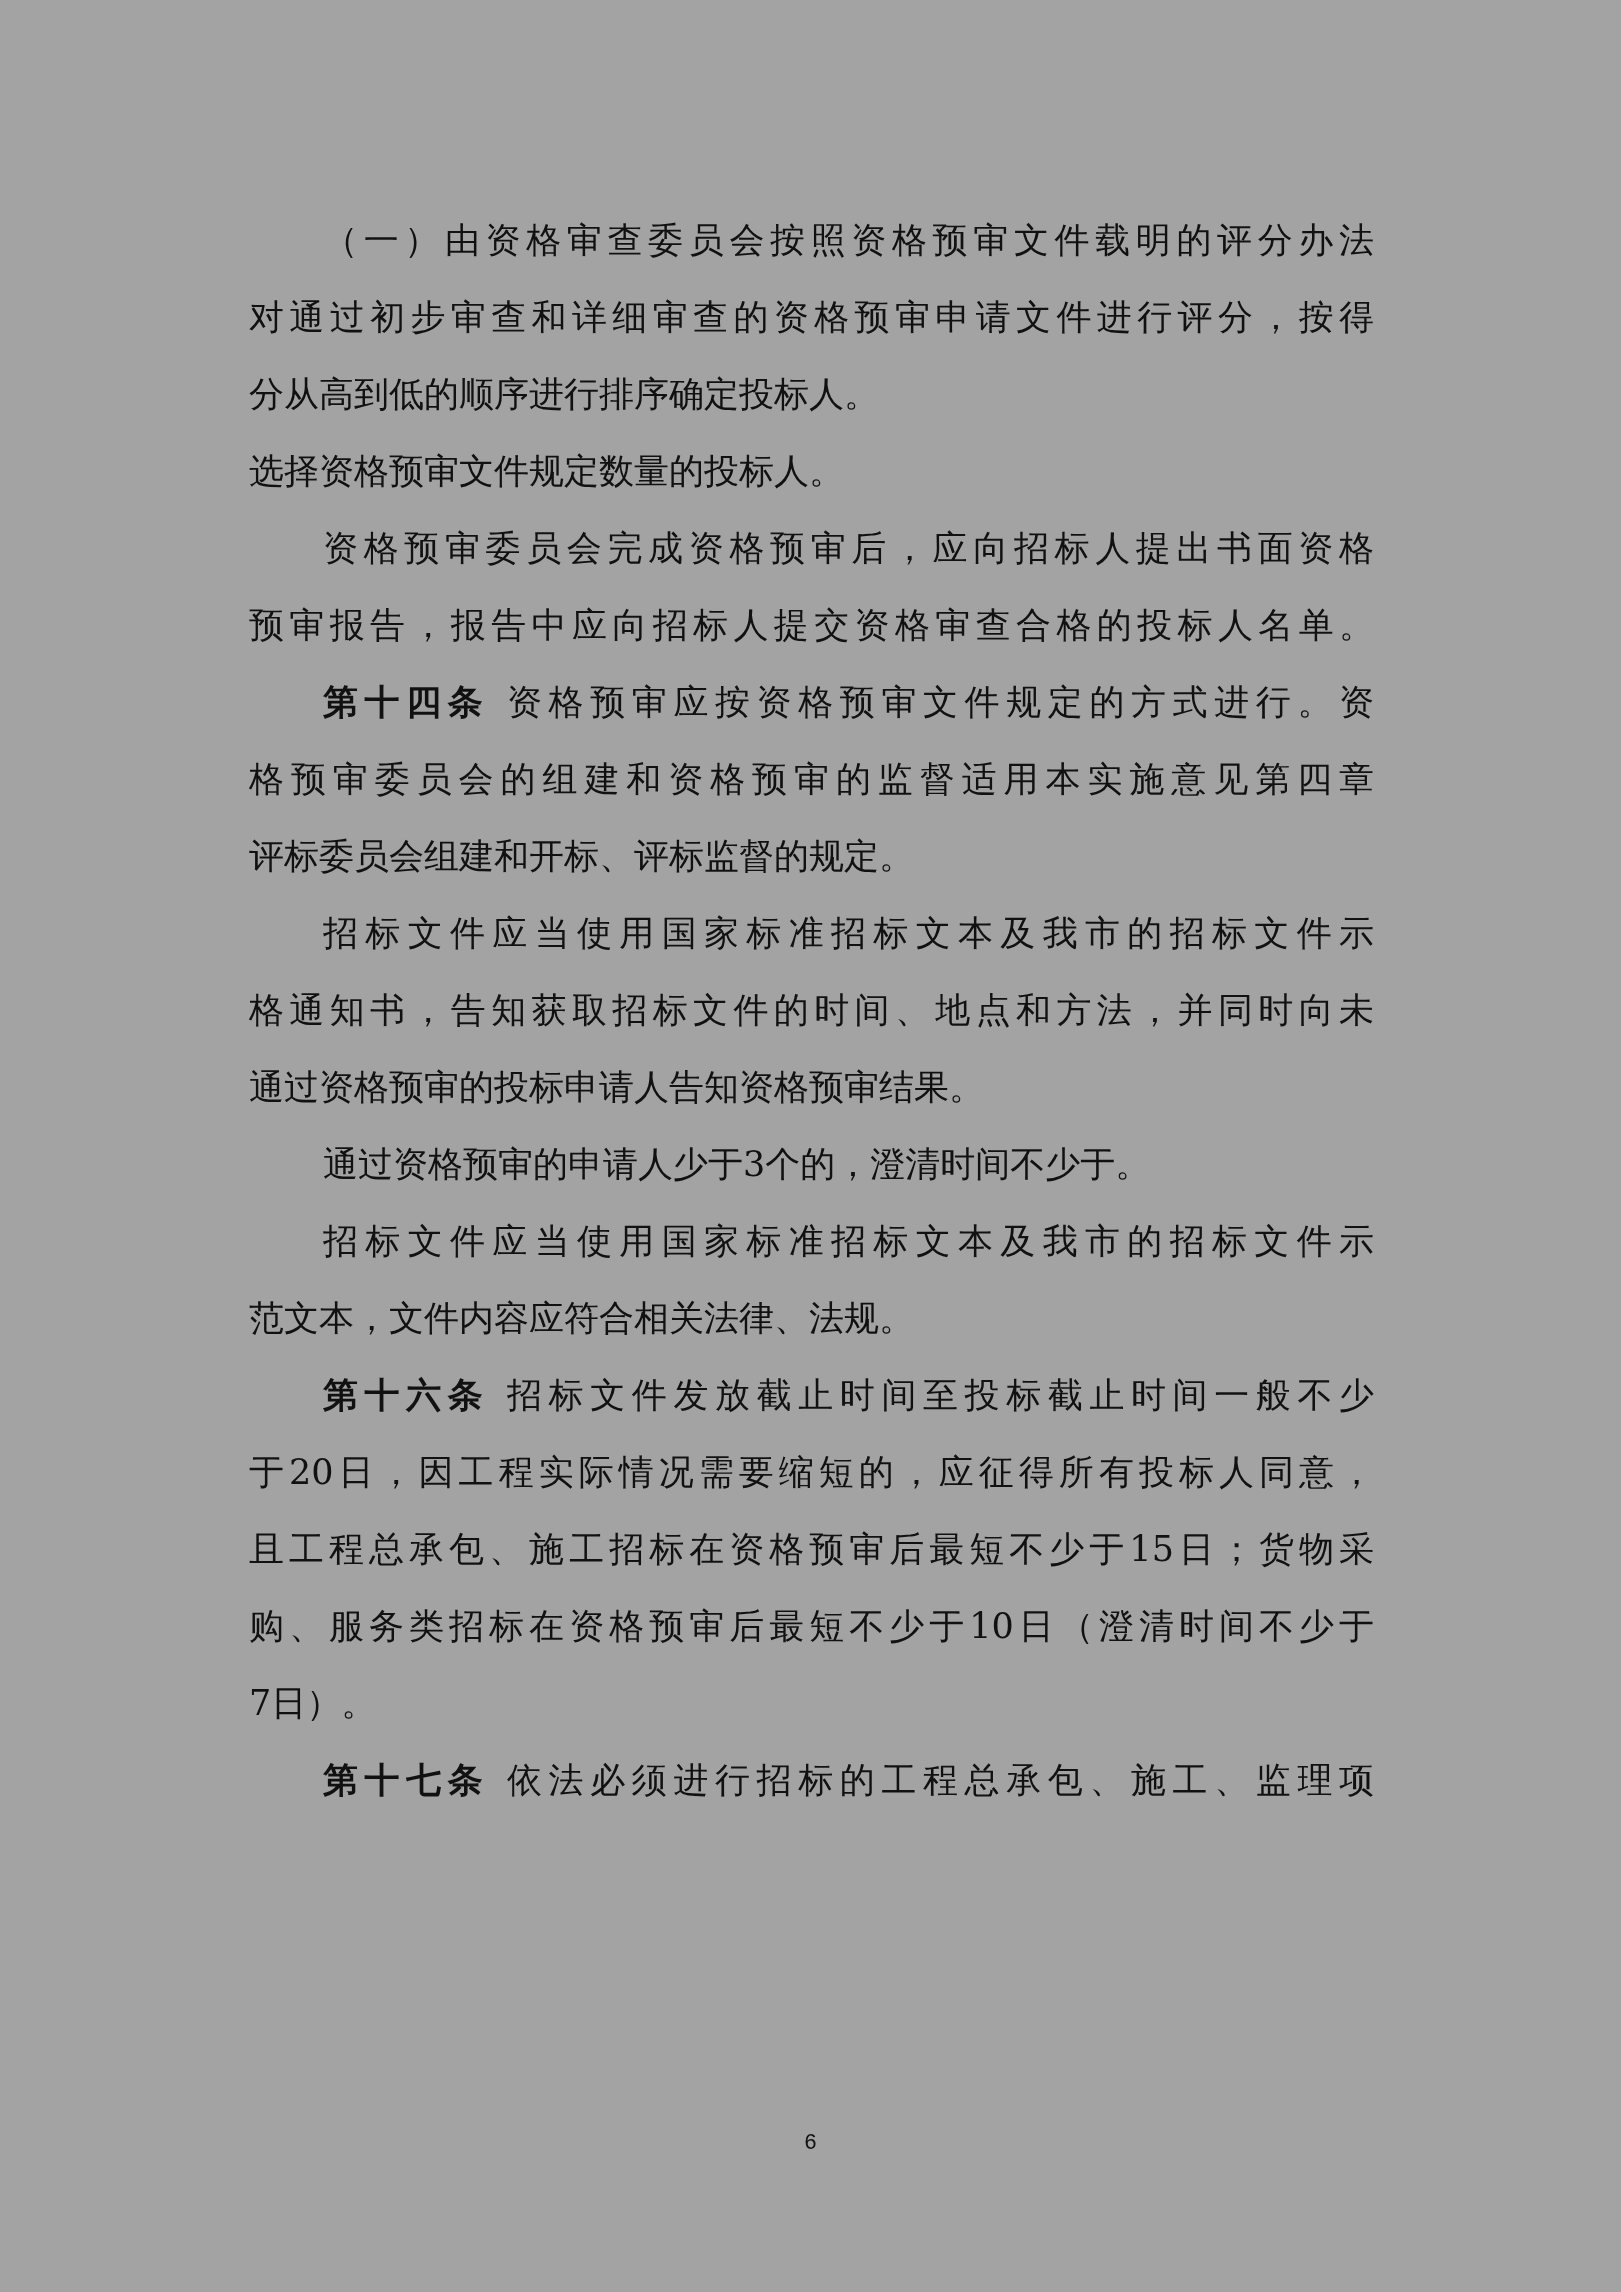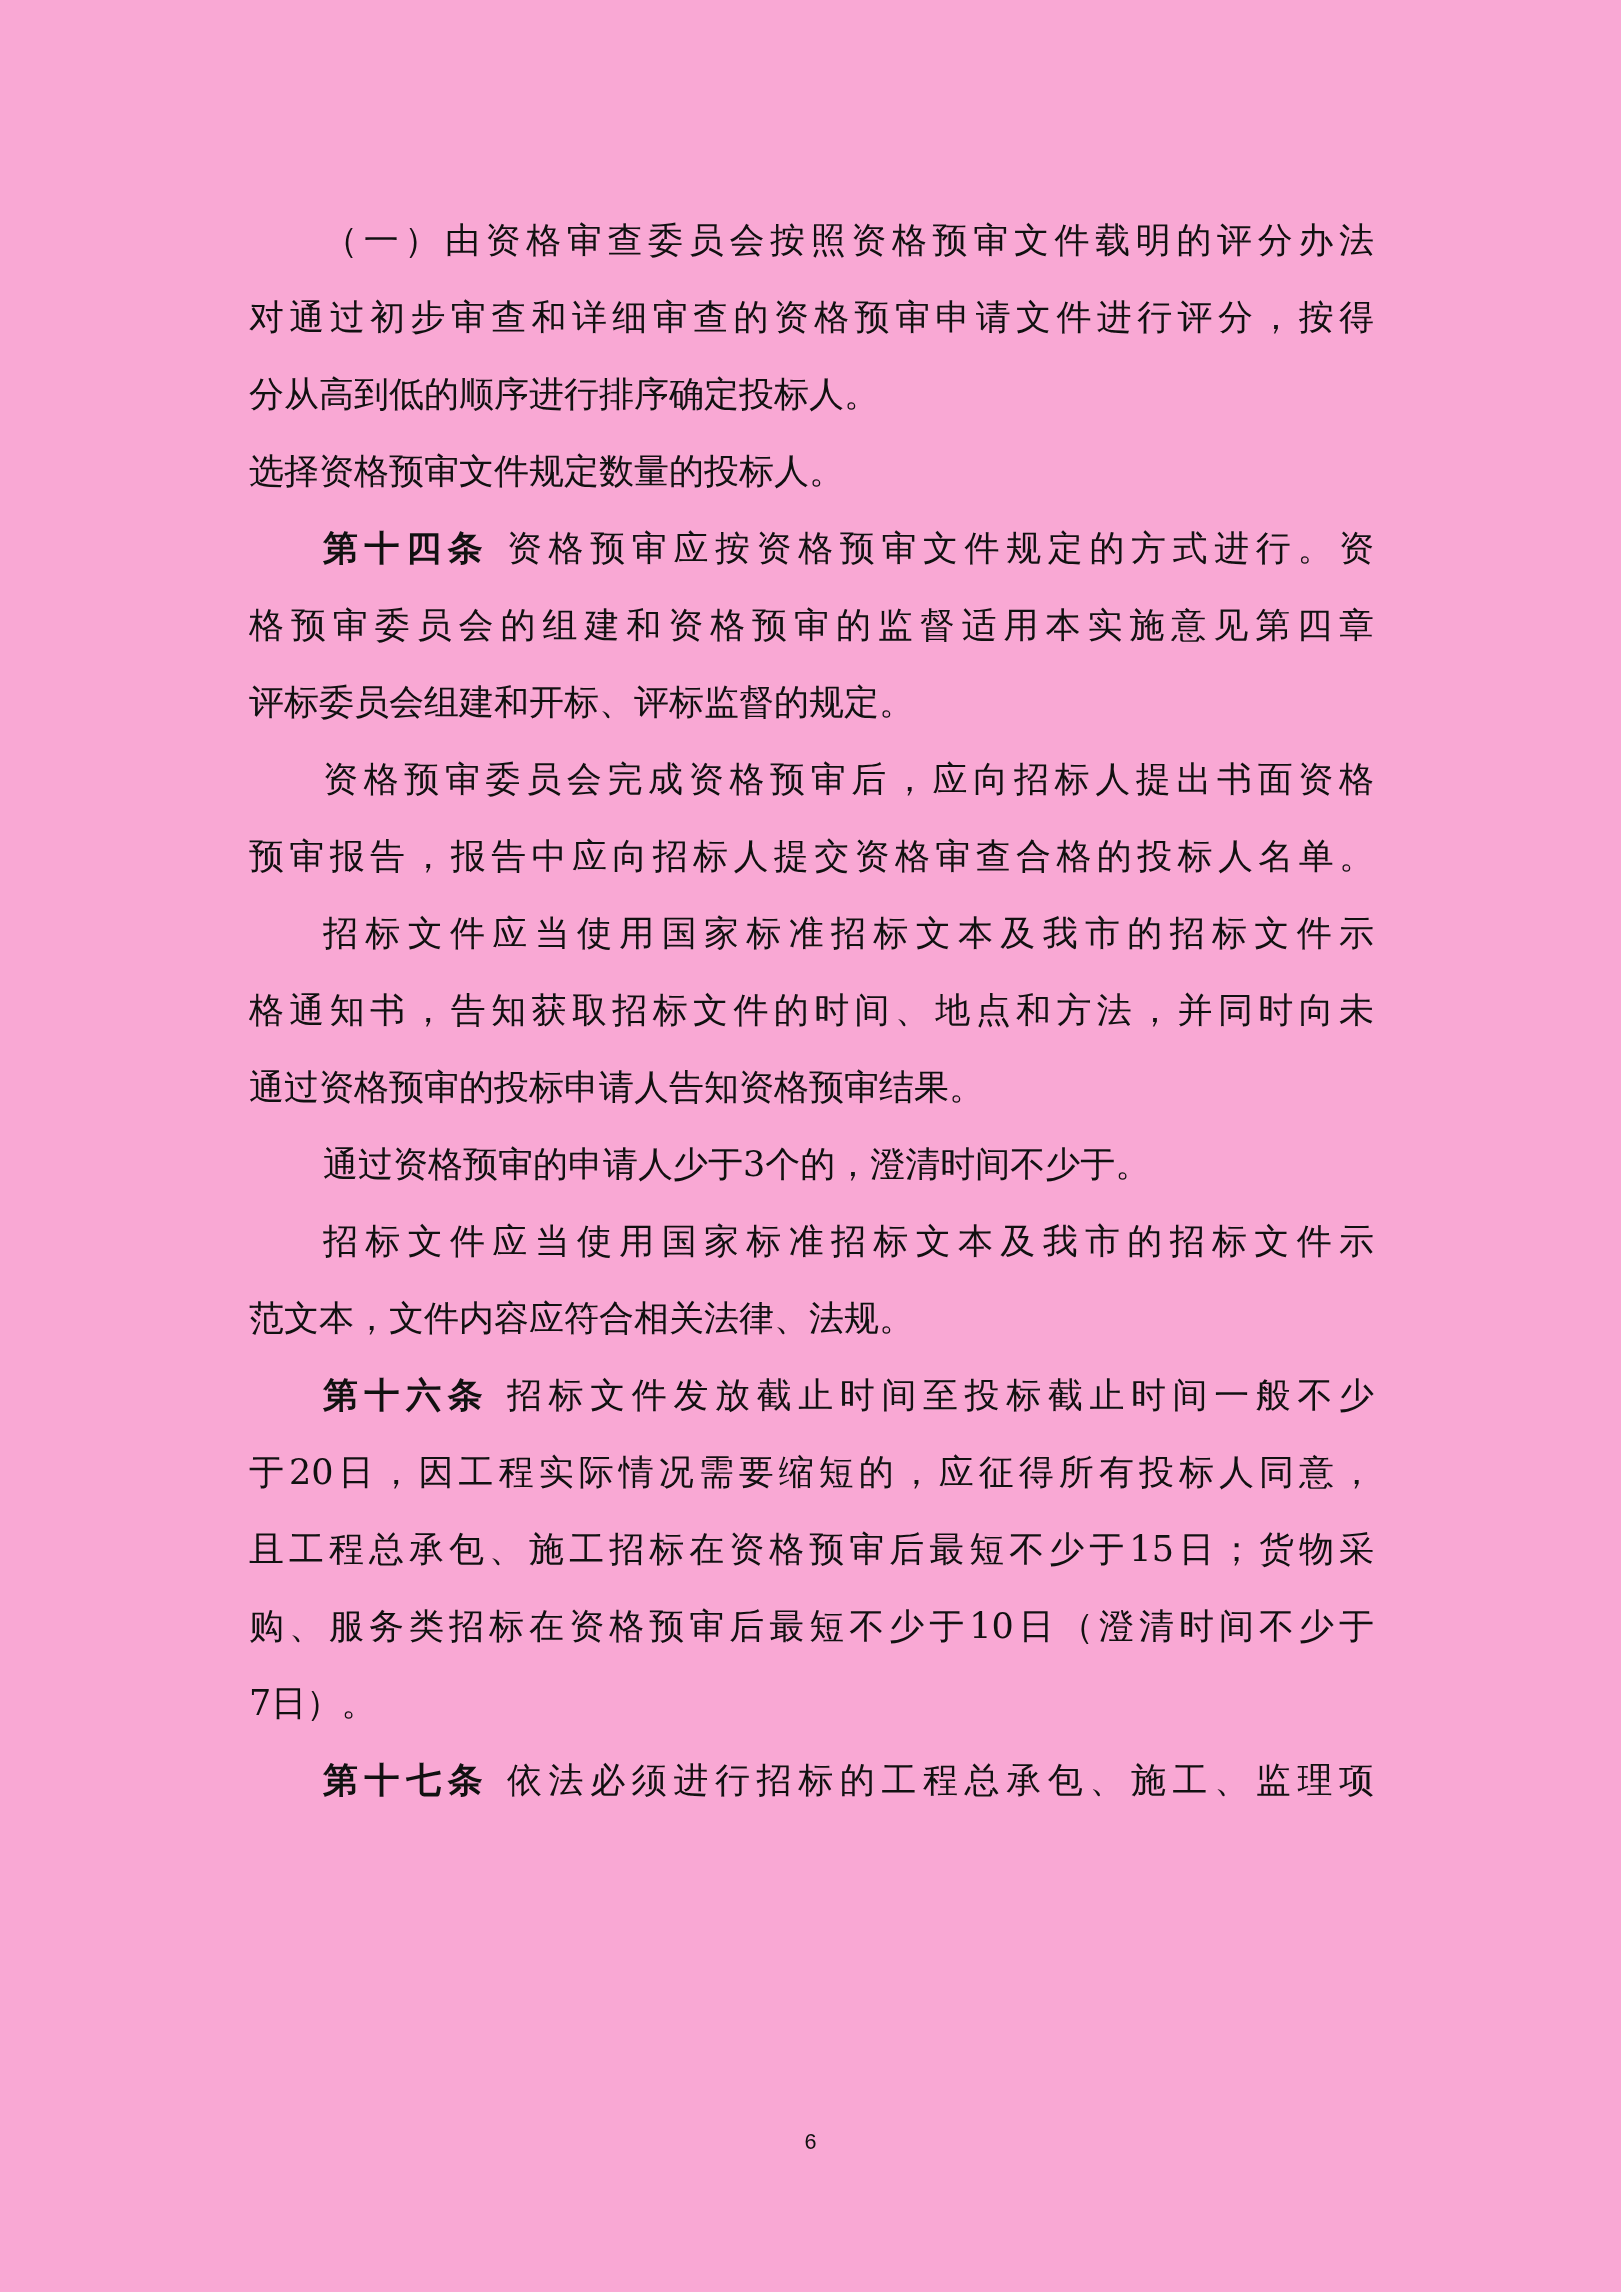--- a/index.html
+++ b/index.html
@@ -13,21 +13,21 @@
       position: relative;
       overflow: hidden;
       color: #111111;
       font-family: "DejaVu Serif", "Liberation Serif", serif;
     }
     .page {
       position: absolute;
       left: 0; top: 0;
       width: 1621px;
       height: 2293px;
-      background: #f9a8d4;
+      background: #a3a3a3;
     }
     .content {
       position: absolute;
       left: 249px;
       top: 202px;
       width: 1125px;
     }
     .line {
       height: 77px;
       line-height: 77px;
@@ -69,28 +69,28 @@
       <div class="line indent"><span>（一）由资格审查委员会按照资格预审文件载明的评分办法</span></div>
       <div class="line"><span>对通过初步审查和详细审查的资格预审申请文件进行评分，按得</span></div>
       <div class="line last"><span>分从高到低的顺序进行排序确定投标人。</span></div>
     </div>
 
     <div>
       <div class="line last"><span>选择资格预审文件规定数量的投标人。</span></div>
     </div>
 
     <div>
+      <div class="line indent"><span>资格预审委员会完成资格预审后，应向招标人提出书面资格</span></div>
+      <div class="line"><span>预审报告，报告中应向招标人提交资格审查合格的投标人名单。</span></div>
+    </div>
+
+    <div>
       <div class="line indent"><span class="article-label">第十四条</span><span>资格预审应按资格预审文件规定的方式进行。资</span></div>
       <div class="line"><span>格预审委员会的组建和资格预审的监督适用本实施意见第四章</span></div>
       <div class="line last"><span>评标委员会组建和开标、评标监督的规定。</span></div>
-    </div>
-
-    <div>
-      <div class="line indent"><span>资格预审委员会完成资格预审后，应向招标人提出书面资格</span></div>
-      <div class="line"><span>预审报告，报告中应向招标人提交资格审查合格的投标人名单。</span></div>
     </div>
 
     <div>
       <div class="line indent"><span>招标文件应当使用国家标准招标文本及我市的招标文件示</span></div>
       <div class="line"><span>格通知书，告知获取招标文件的时间、地点和方法，并同时向未</span></div>
       <div class="line last"><span>通过资格预审的投标申请人告知资格预审结果。</span></div>
     </div>
 
     <div>
       <div class="line indent last"><span>通过资格预审的申请人少于3个的，澄清时间不少于。</span></div>

